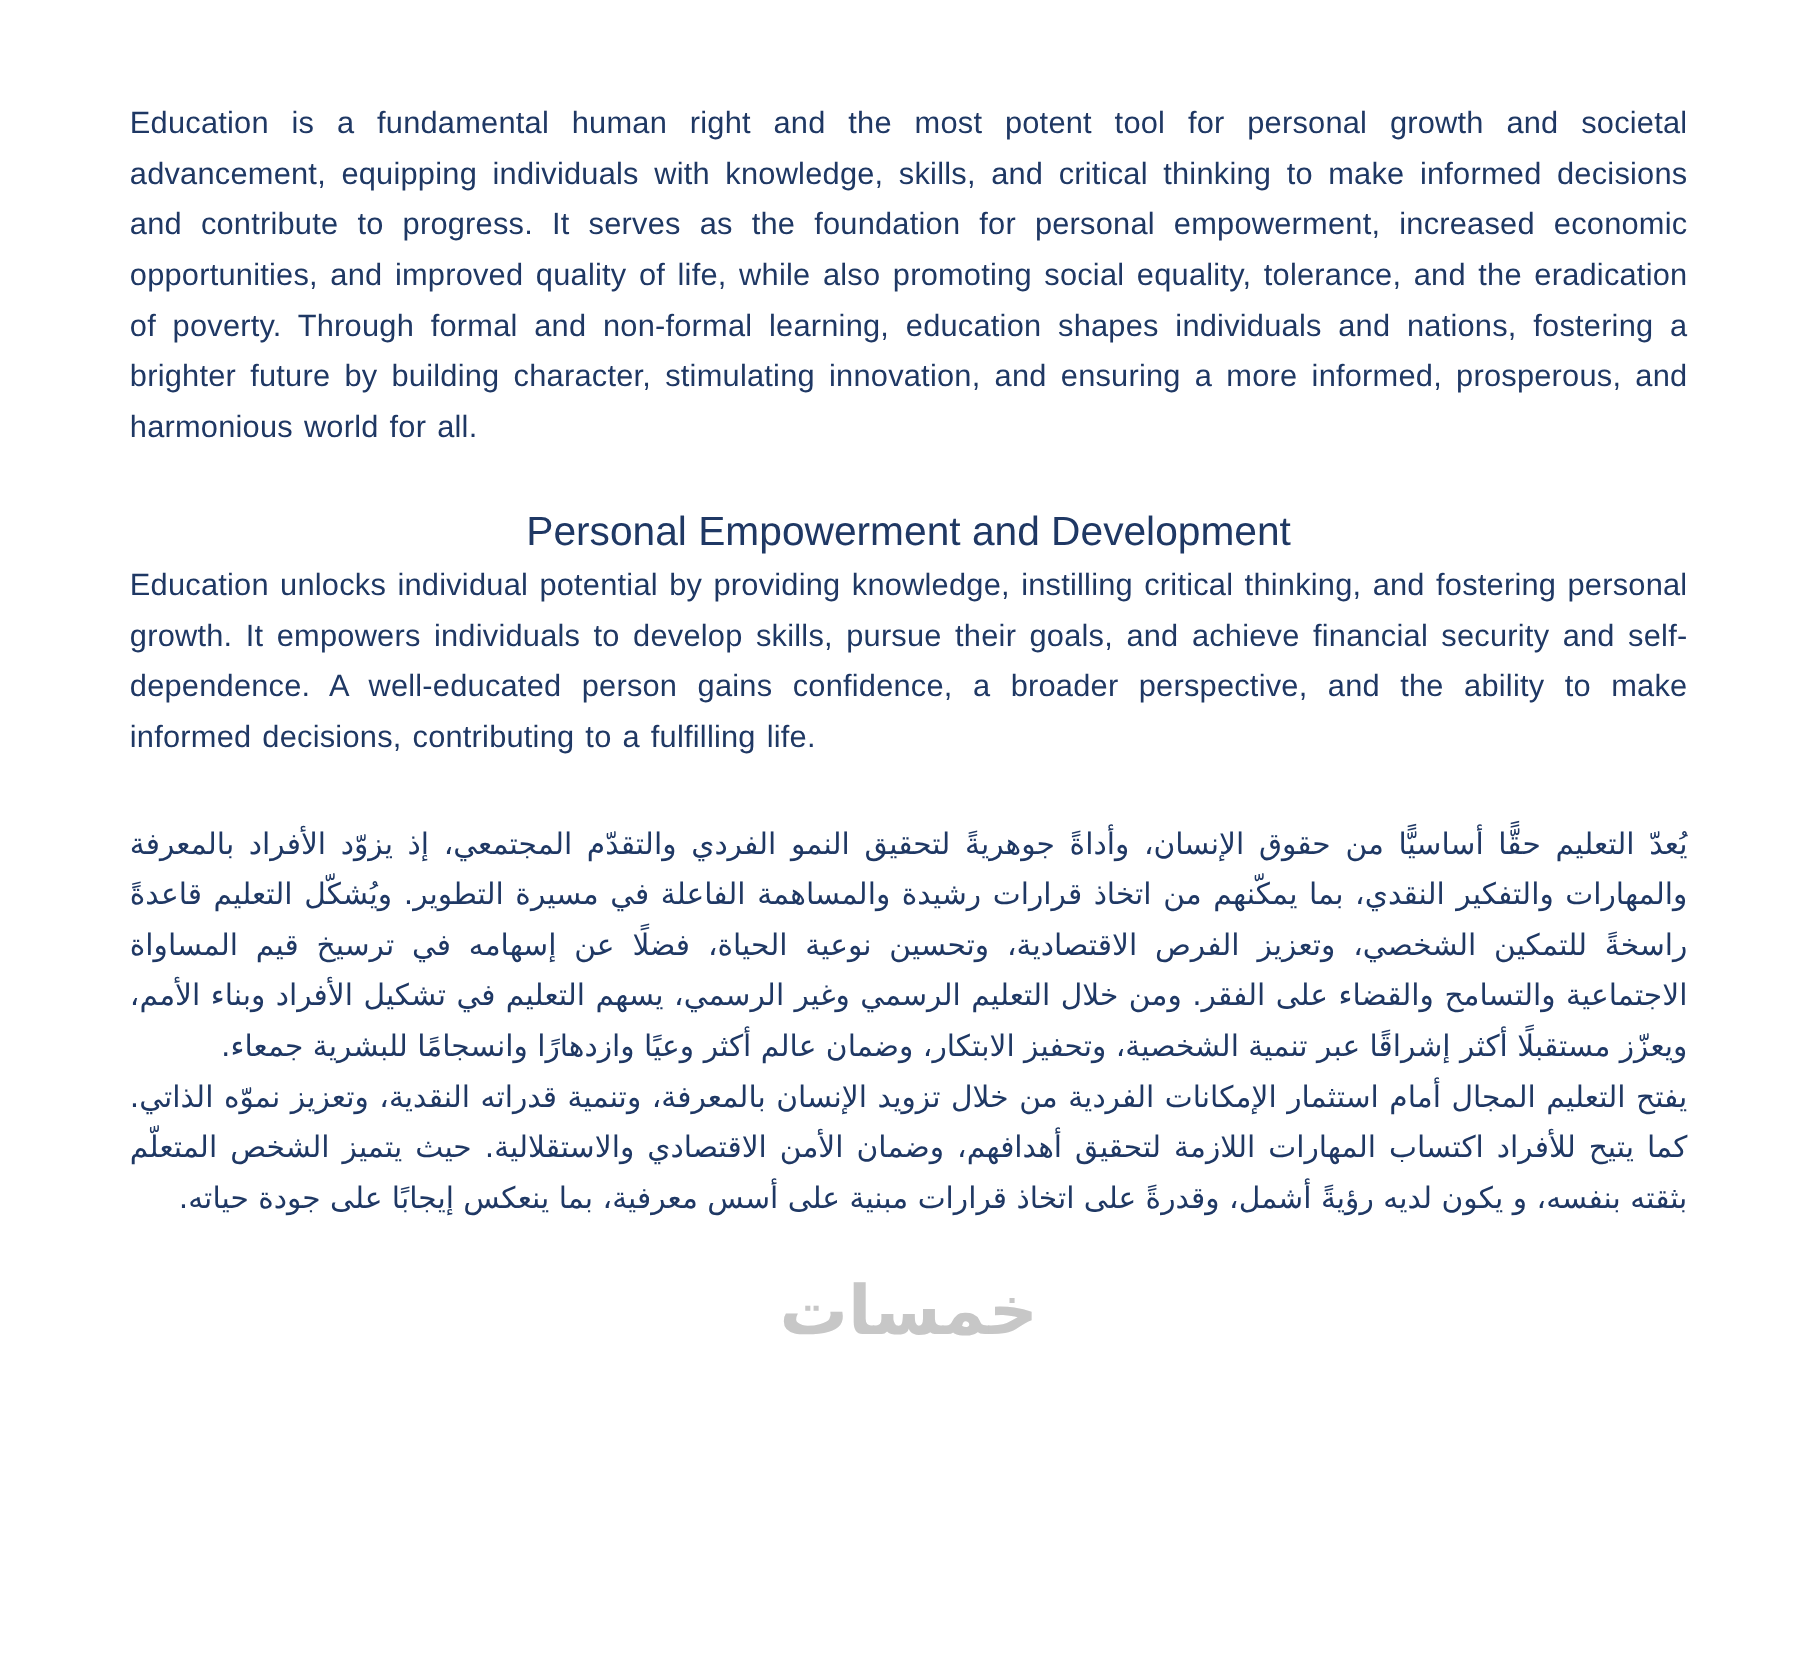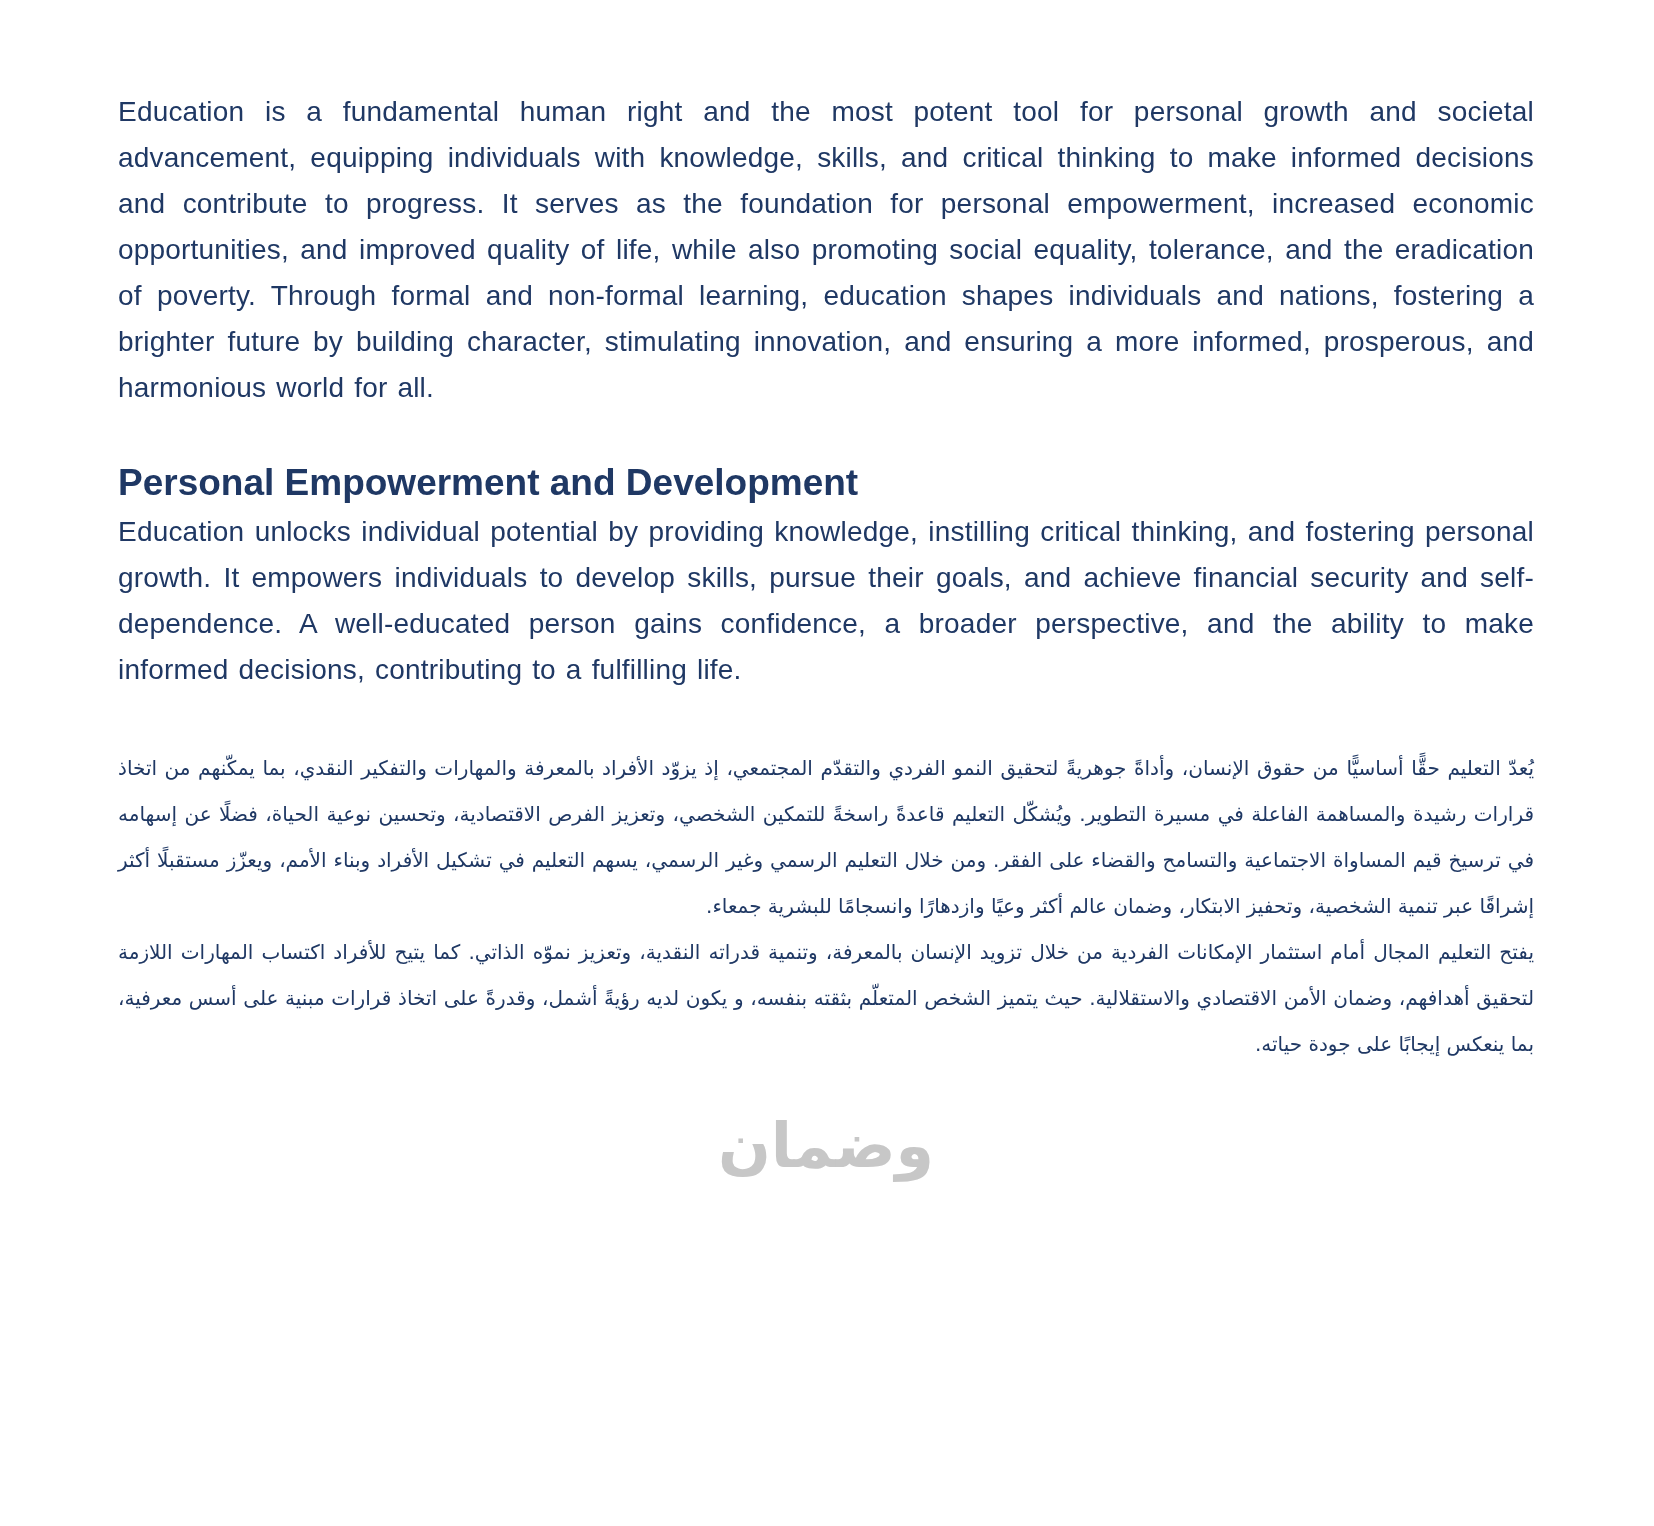--- a/index.html
+++ b/index.html
@@ -27,29 +27,29 @@
     line-height: 46px;
     text-align: justify;
     text-justify: inter-word;
     letter-spacing: 0.2px;
     word-spacing: 2px;
   }
   .en-heading {
     margin: 50px 0 4px 0;
     font-size: 37px;
     line-height: 44px;
-    font-weight: 700;
-    text-align: left;
+    font-weight: 400;
+    text-align: center;
   }
   .ar-body {
     margin: 0;
     direction: rtl;
     unicode-bidi: embed;
     font-family: "DejaVu Sans", sans-serif;
-    font-size: 20px;
+    font-size: 27px;
     line-height: 46px;
     text-align: justify;
     text-justify: inter-word;
   }
   .ar-intro {
     margin-top: 52px;
   }
   .ar-heading {
     margin: 50px 0 4px 0;
     direction: rtl;
@@ -81,15 +81,15 @@
 
   <h1 class="en-heading">Personal Empowerment and Development</h1>
 
   <p class="en-body">Education unlocks individual potential by providing knowledge, instilling critical thinking, and fostering personal growth. It empowers individuals to develop skills, pursue their goals, and achieve financial security and self-dependence. A well-educated person gains confidence, a broader perspective, and the ability to make informed decisions, contributing to a fulfilling life.</p>
 
   <p class="ar-body ar-intro" dir="rtl" lang="ar">يُعدّ التعليم حقًّا أساسيًّا من حقوق الإنسان، وأداةً جوهريةً لتحقيق النمو الفردي والتقدّم المجتمعي، إذ يزوّد الأفراد بالمعرفة والمهارات والتفكير النقدي، بما يمكّنهم من اتخاذ قرارات رشيدة والمساهمة الفاعلة في مسيرة التطوير. ويُشكّل التعليم قاعدةً راسخةً للتمكين الشخصي، وتعزيز الفرص الاقتصادية، وتحسين نوعية الحياة، فضلًا عن إسهامه في ترسيخ قيم المساواة الاجتماعية والتسامح والقضاء على الفقر. ومن خلال التعليم الرسمي وغير الرسمي، يسهم التعليم في تشكيل الأفراد وبناء الأمم، ويعزّز مستقبلًا أكثر إشراقًا عبر تنمية الشخصية، وتحفيز الابتكار، وضمان عالم أكثر وعيًا وازدهارًا وانسجامًا للبشرية جمعاء.</p>
 
 
   <p class="ar-body" dir="rtl" lang="ar">يفتح التعليم المجال أمام استثمار الإمكانات الفردية من خلال تزويد الإنسان بالمعرفة، وتنمية قدراته النقدية، وتعزيز نموّه الذاتي. كما يتيح للأفراد اكتساب المهارات اللازمة لتحقيق أهدافهم، وضمان الأمن الاقتصادي والاستقلالية. حيث يتميز الشخص المتعلّم بثقته بنفسه، و يكون لديه رؤيةً أشمل، وقدرةً على اتخاذ قرارات مبنية على أسس معرفية، بما ينعكس إيجابًا على جودة حياته.</p>
 
-  <div class="watermark" dir="rtl" lang="ar">وضمان</div>
+  <div class="watermark" dir="rtl" lang="ar">خمسات</div>
 
 </div>
 
 </body></html>

